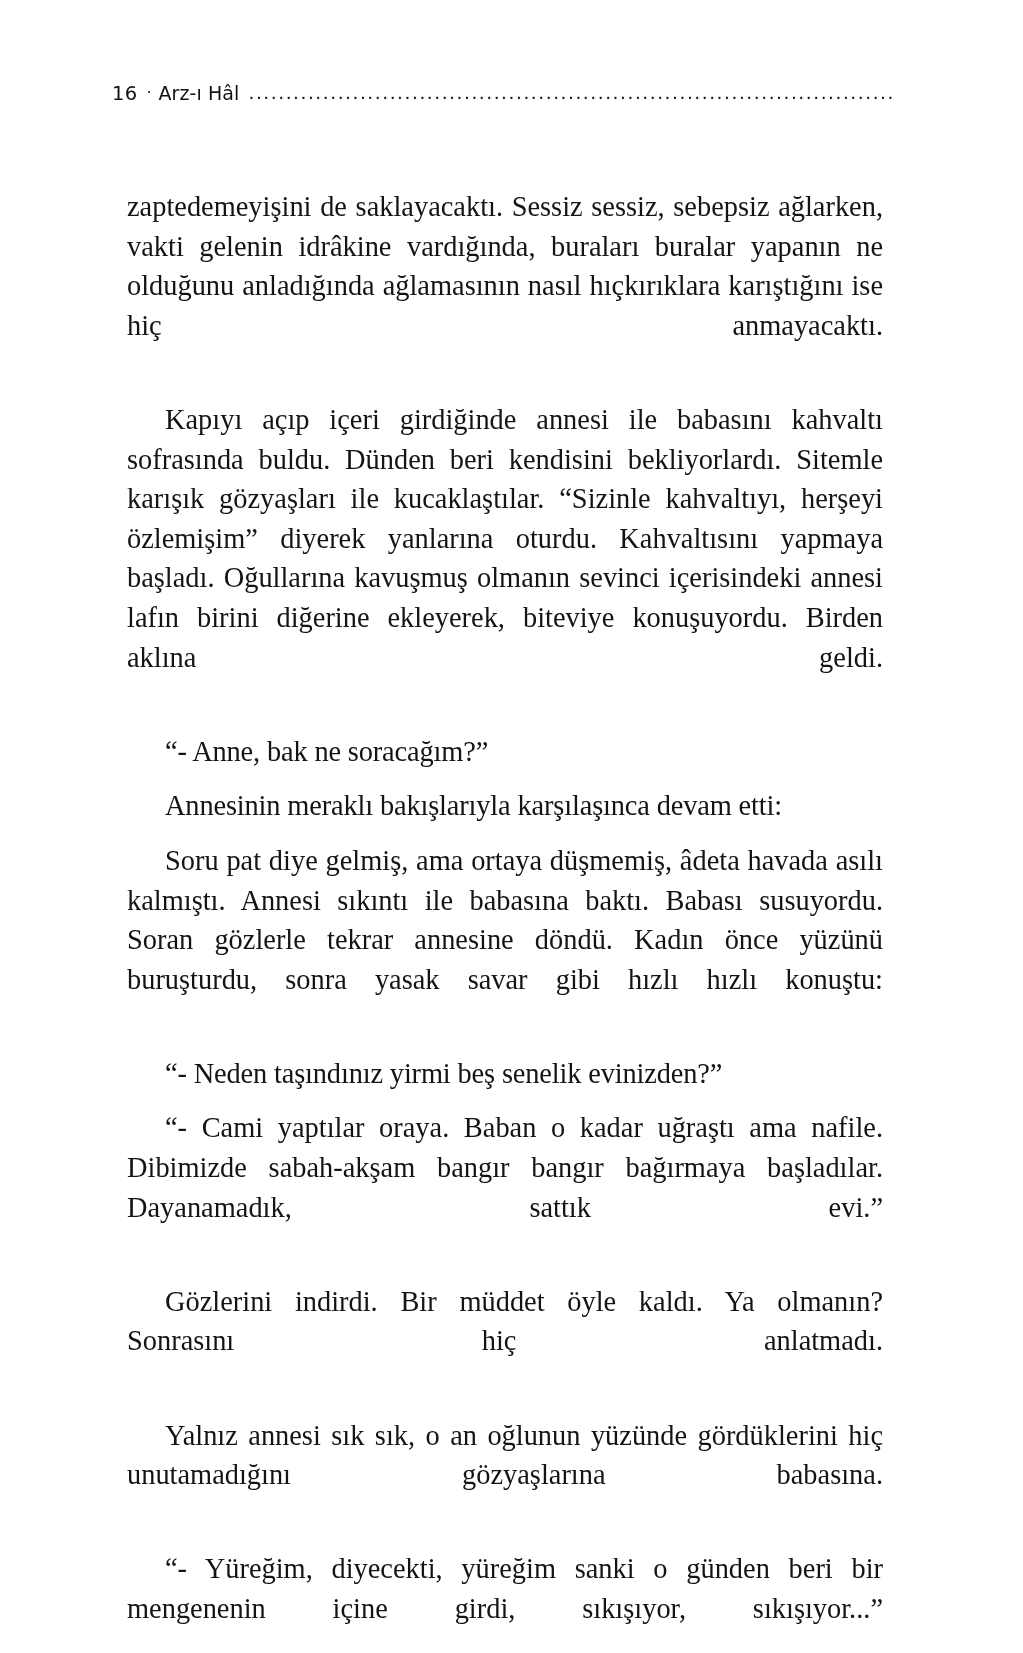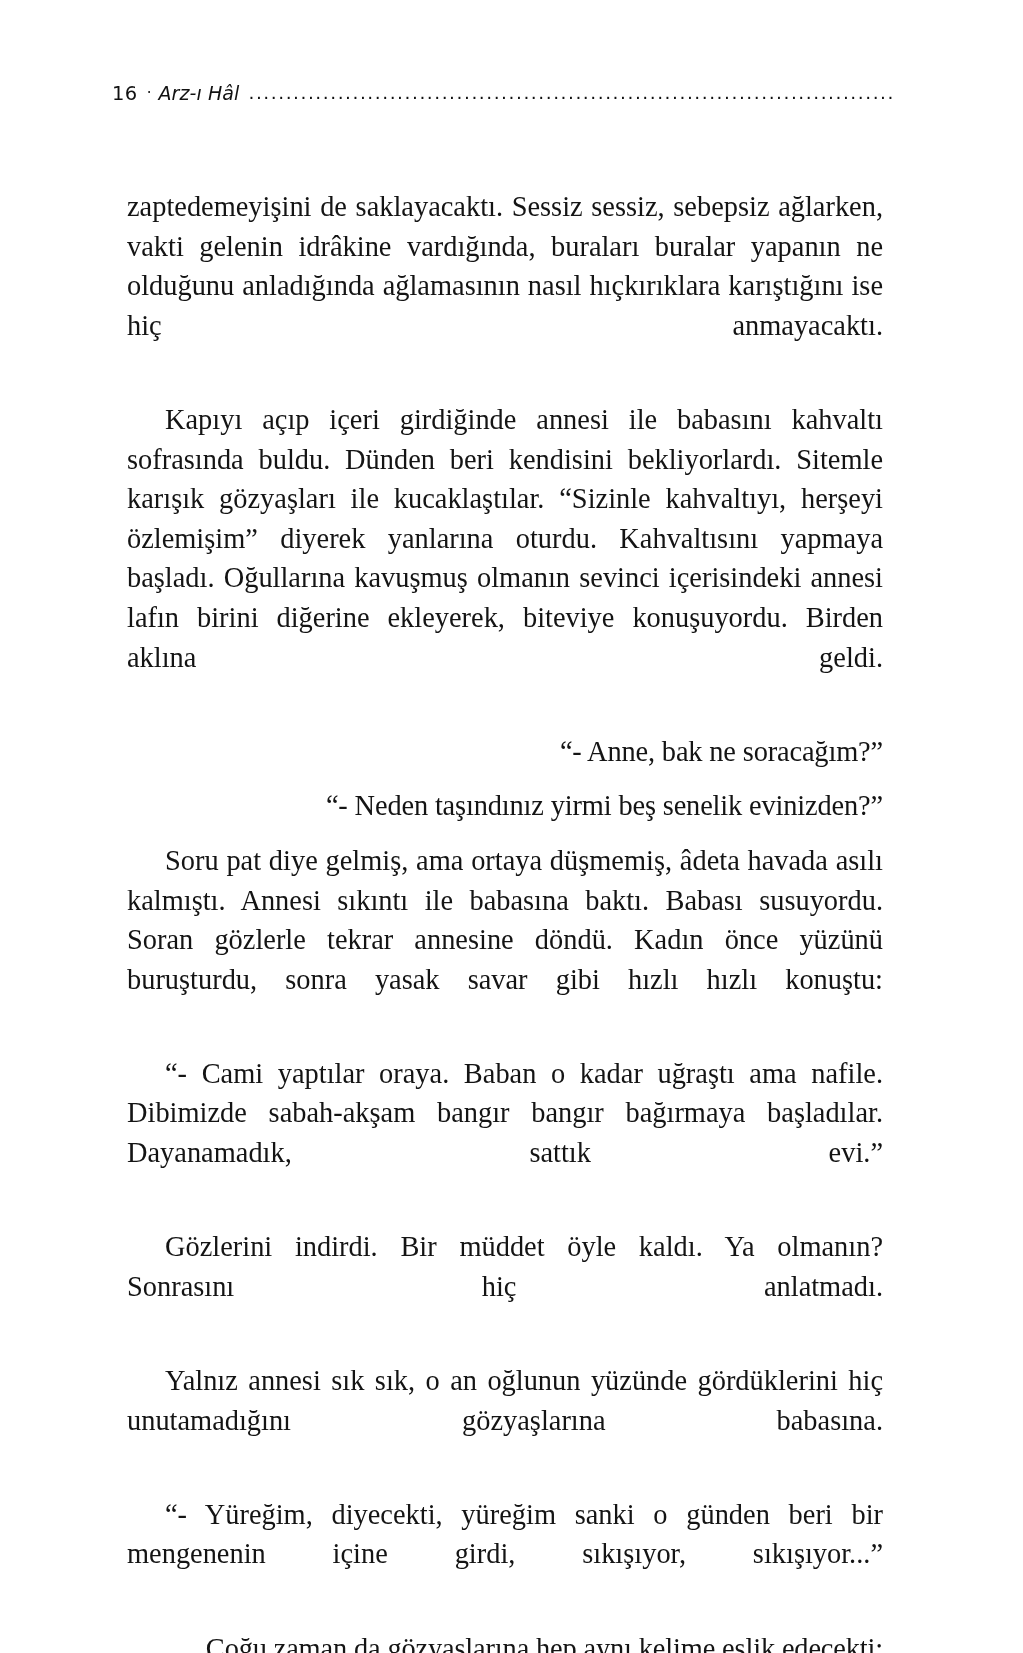--- a/index.html
+++ b/index.html
@@ -46,21 +46,20 @@
   }
   .head-sep {
     font-size: 15px;
     margin: 0 7px 0 9px;
     color: #111;
     position: relative;
     top: -2px;
   }
   .head-title {
     font-size: 19px;
-    font-style: italic;
     letter-spacing: 0.1px;
     color: #111;
   }
   .head-dots {
     flex: 1 1 auto;
     overflow: hidden;
     margin-left: 9px;
     position: relative;
     top: -1px;
     font-size: 18.5px;
@@ -94,21 +93,21 @@
   }
   
   .textblock p::after {
     content: "";
     display: inline-block;
     width: 100%;
   }
 
   
   .textblock p.single {
-    text-align: right;
+    text-align: left;
   }
   .textblock p.single::after { display: none; }
 
   
   .cond {
     letter-spacing: -0.15px;
   }
 </style>
 </head>
 <body>
@@ -119,22 +118,23 @@
     <span class="folio">16</span>
     <span class="head-sep">·</span>
     <span class="head-title">Arz-ı Hâl</span>
     <span class="head-dots">.......................................................................................</span>
   </div>
 
   <div class="textblock">
     <p>zaptedemeyişini de saklayacaktı. Sessiz sessiz, sebepsiz ağlarken, vakti gelenin idrâkine vardığında, buraları buralar yapanın ne olduğunu anladığında ağlamasının nasıl hıçkırıklara karıştığını ise hiç anmayacaktı.</p>
     <p class="indent">Kapıyı açıp içeri girdiğinde annesi ile babasını kahvaltı sofrasında buldu. Dünden beri kendisini bekliyorlardı. Sitemle karışık gözyaşları ile kucaklaştılar. “Sizinle kahvaltıyı, herşeyi özlemişim” diyerek yanlarına oturdu. Kahvaltısını yapmaya başladı. Oğullarına kavuşmuş olmanın sevinci içerisindeki annesi lafın birini diğerine ekleyerek, biteviye konuşuyordu. Birden aklına geldi.</p>
     <p class="indent single cond">“- Anne, bak ne soracağım?”</p>
+    <p class="indent single cond">Annesinin meraklı bakışlarıyla karşılaşınca devam etti:</p>
+    <p class="indent">Soru pat diye gelmiş, ama ortaya düşmemiş, âdeta havada asılı kalmıştı. Annesi sıkıntı ile babasına baktı. Babası susuyordu. Soran gözlerle tekrar annesine döndü. Kadın önce yüzünü buruşturdu, sonra yasak savar gibi hızlı hızlı konuştu:</p>
     <p class="indent single cond">“- Neden taşındınız yirmi beş senelik evinizden?”</p>
-    <p class="indent">Soru pat diye gelmiş, ama ortaya düşmemiş, âdeta havada asılı kalmıştı. Annesi sıkıntı ile babasına baktı. Babası susuyordu. Soran gözlerle tekrar annesine döndü. Kadın önce yüzünü buruşturdu, sonra yasak savar gibi hızlı hızlı konuştu:</p>
     <p class="indent">“- Cami yaptılar oraya. Baban o kadar uğraştı ama nafile. Dibimizde sabah-akşam bangır bangır bağırmaya başladılar. Dayanamadık, sattık evi.”</p>
     <p class="indent">Gözlerini indirdi. Bir müddet öyle kaldı. Ya olmanın? Sonrasını hiç anlatmadı.</p>
     <p class="indent">Yalnız annesi sık sık, o an oğlunun yüzünde gördüklerini hiç unutamadığını gözyaşlarına babasına.</p>
     <p class="indent">“- Yüreğim, diyecekti, yüreğim sanki o günden beri bir mengenenin içine girdi, sıkışıyor, sıkışıyor...”</p>
     <p class="indent single cond">Çoğu zaman da gözyaşlarına hep aynı kelime eşlik edecekti:</p>
 
   </div>
 
 </div>
 

